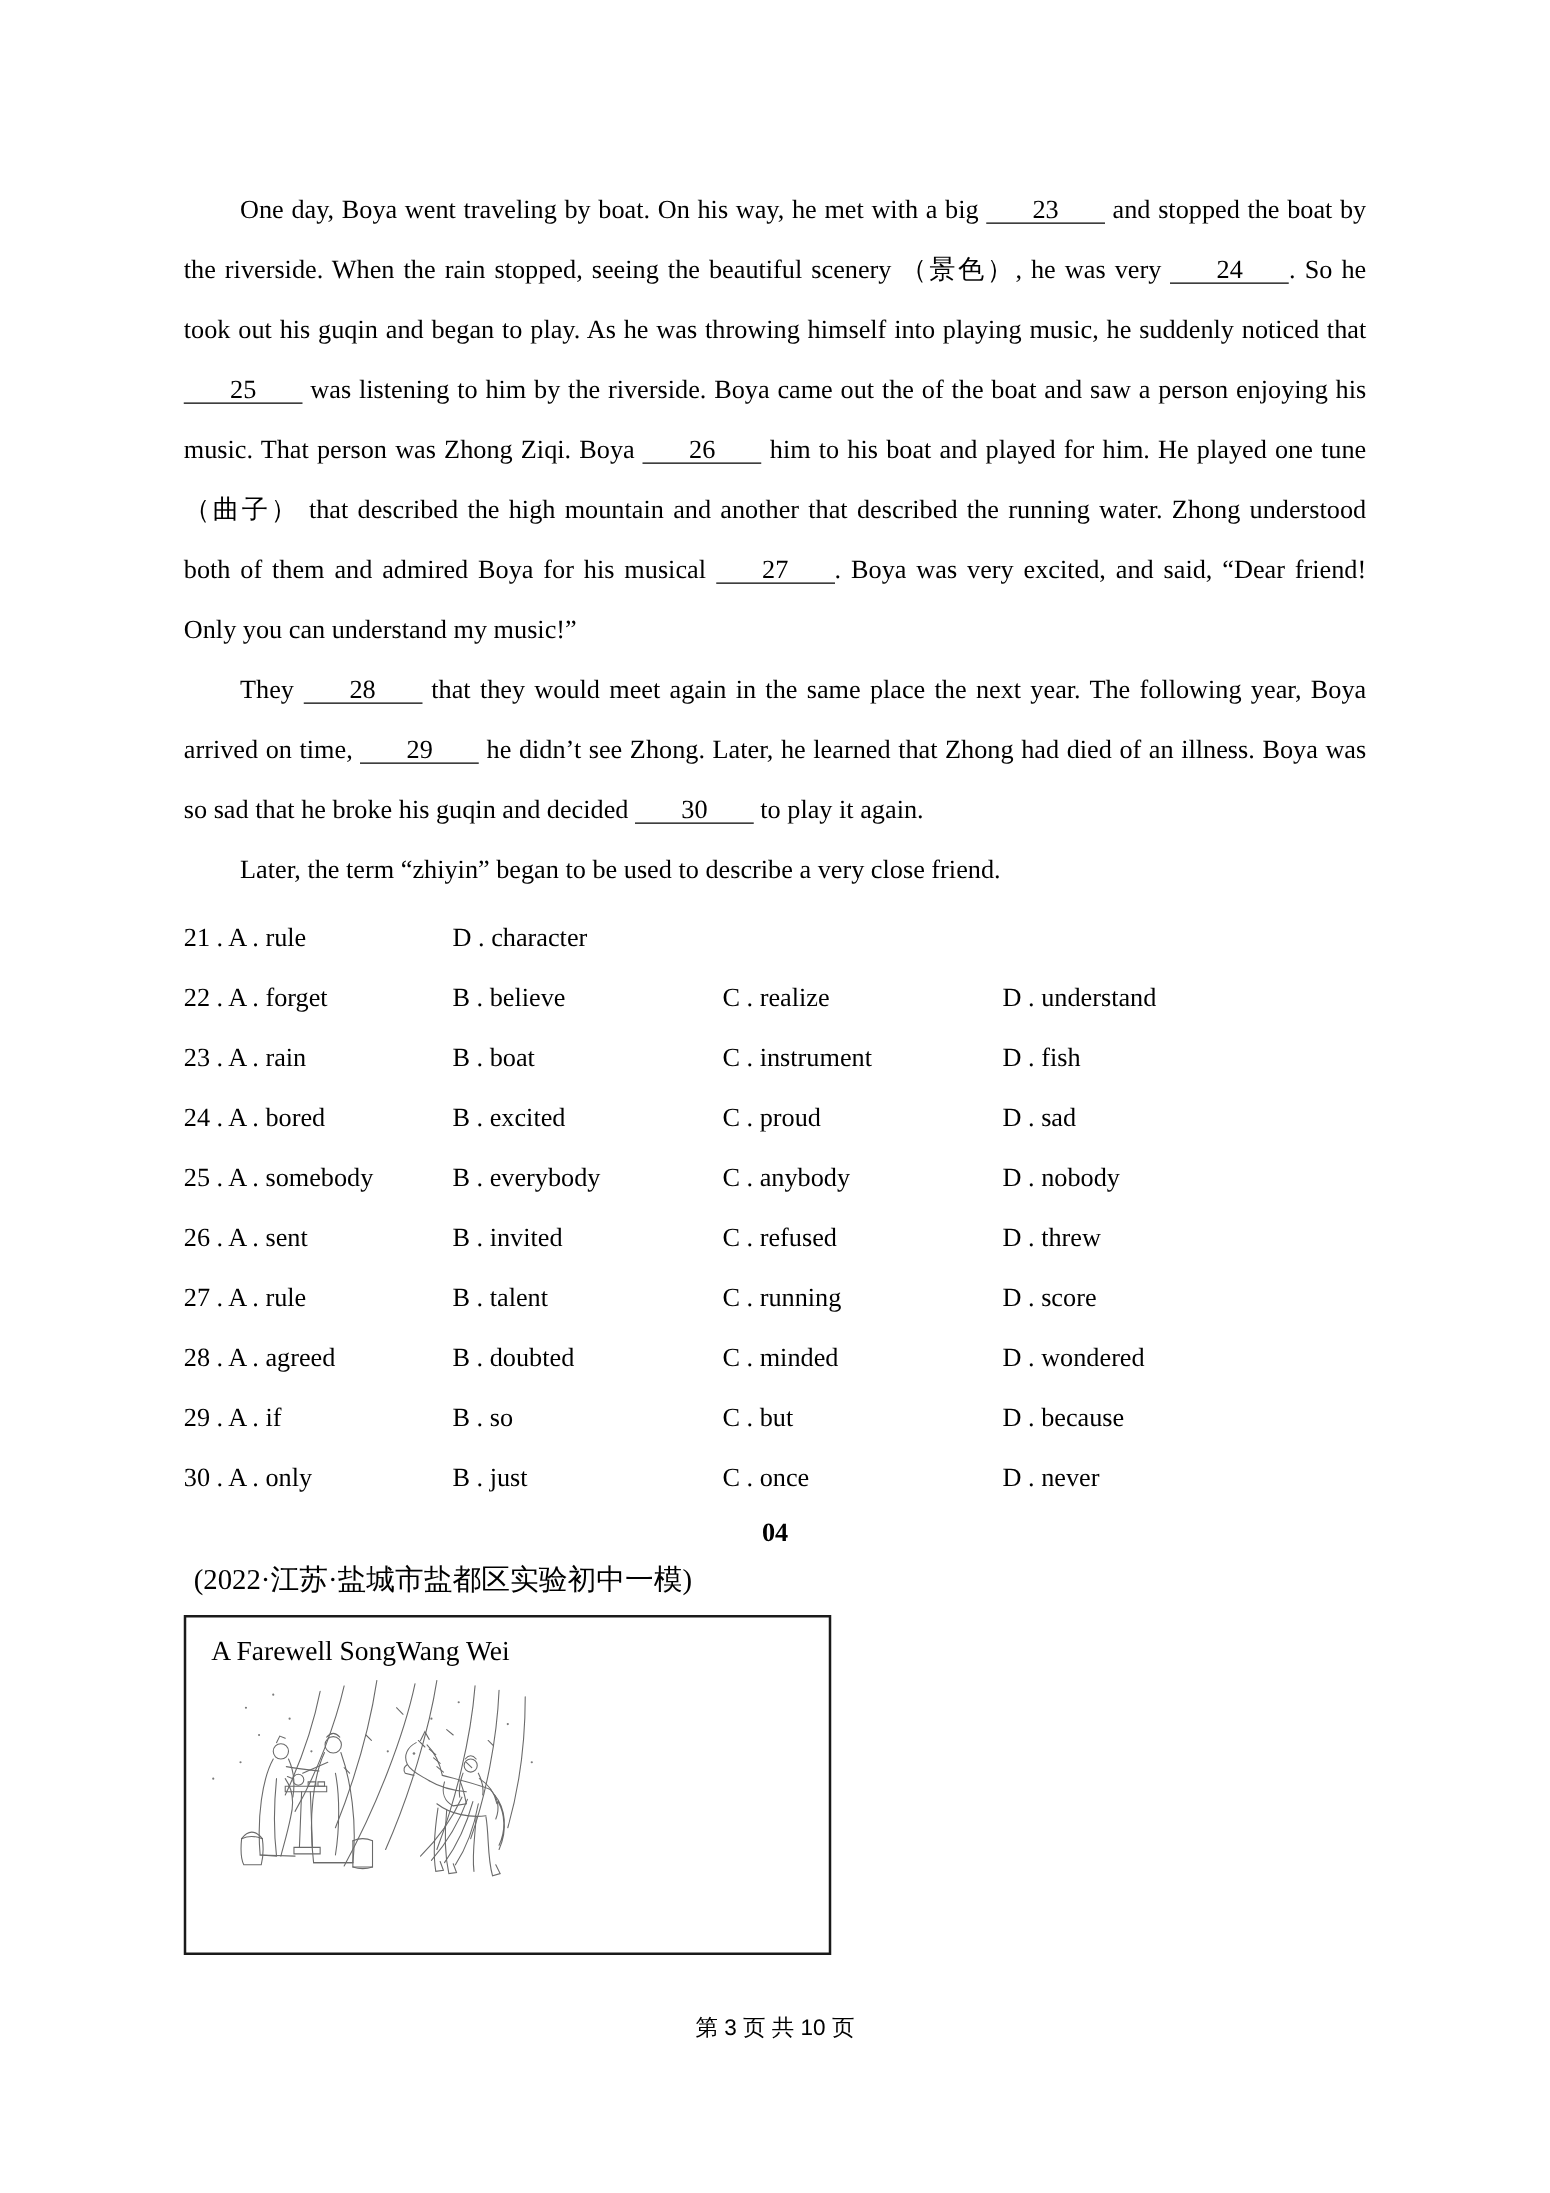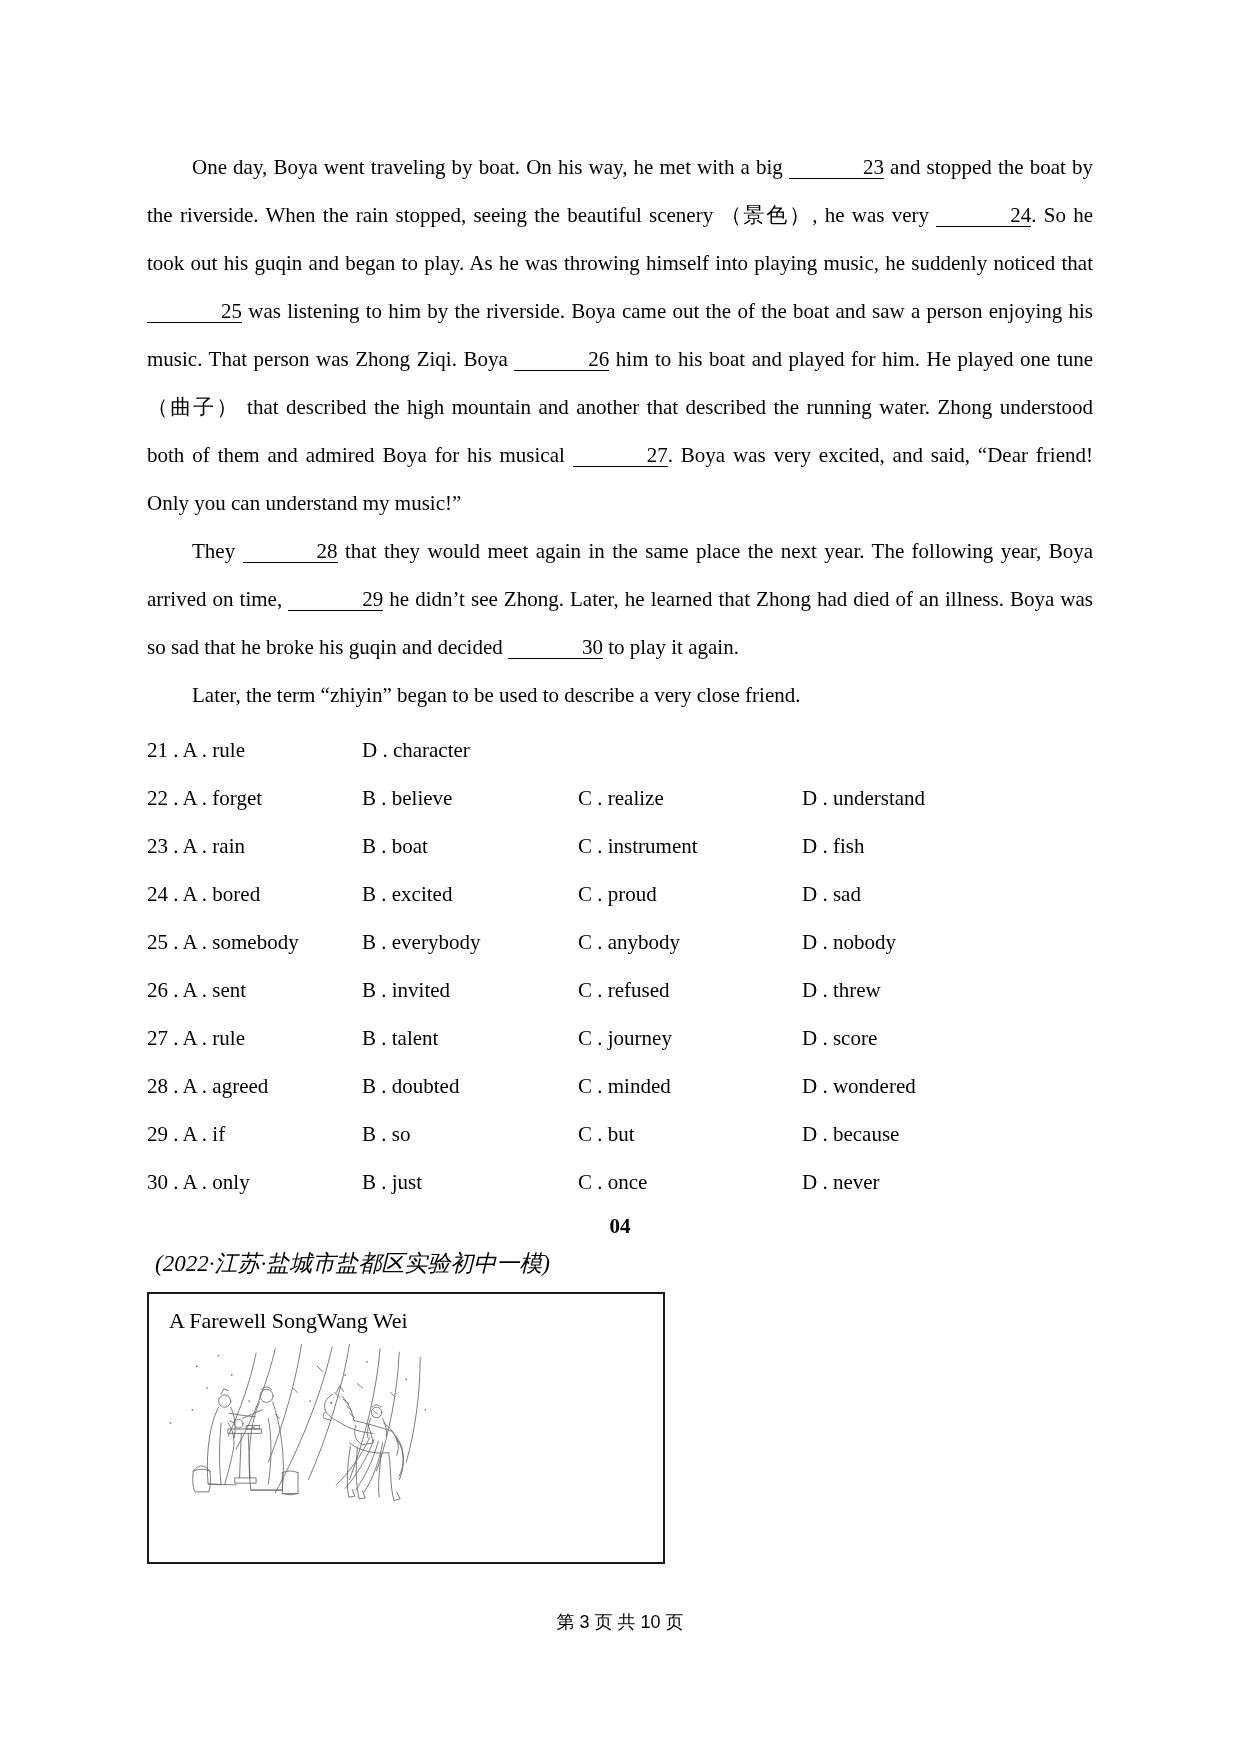--- a/index.html
+++ b/index.html
@@ -20,21 +20,21 @@
   .passage p {
     margin: 0;
     font-size: 21px;
     line-height: 48px;
     text-align: justify;
     text-indent: 45px;
   }
   .blank {
     display: inline-block;
     width: 95px;
-    text-align: right;
+    text-align: center;
     border-bottom: 1.5px solid #000;
     line-height: 22px;
     text-indent: 0;
   }
   
   .options { margin-top: 7px; }
   .opt-row {
     display: grid;
     grid-template-columns: 215px 216px 224px 1fr;
     font-size: 21px;
@@ -44,21 +44,20 @@
   .section-num {
     text-align: center;
     font-weight: bold;
     font-size: 21px;
     line-height: 40px;
   }
   .source {
     font-size: 23px;
     line-height: 36px;
     text-indent: 8px;
-    font-style: italic;
   }
   
   .poem-box {
     box-sizing: border-box;
     margin-top: 10px;
     width: 518px;
     height: 272px;
     border: 2.5px solid #1a1a1a;
     padding: 12px 0 0 20px;
   }
@@ -122,21 +121,21 @@
       </div>
       <div class="opt-row">
         <span>26 . A . sent</span>
         <span>B . invited</span>
         <span>C . refused</span>
         <span>D . threw</span>
       </div>
       <div class="opt-row">
         <span>27 . A . rule</span>
         <span>B . talent</span>
-        <span>C . journey</span>
+        <span>C . running</span>
         <span>D . score</span>
       </div>
       <div class="opt-row">
         <span>28 . A . agreed</span>
         <span>B . doubted</span>
         <span>C . minded</span>
         <span>D . wondered</span>
       </div>
       <div class="opt-row">
         <span>29 . A . if</span>

